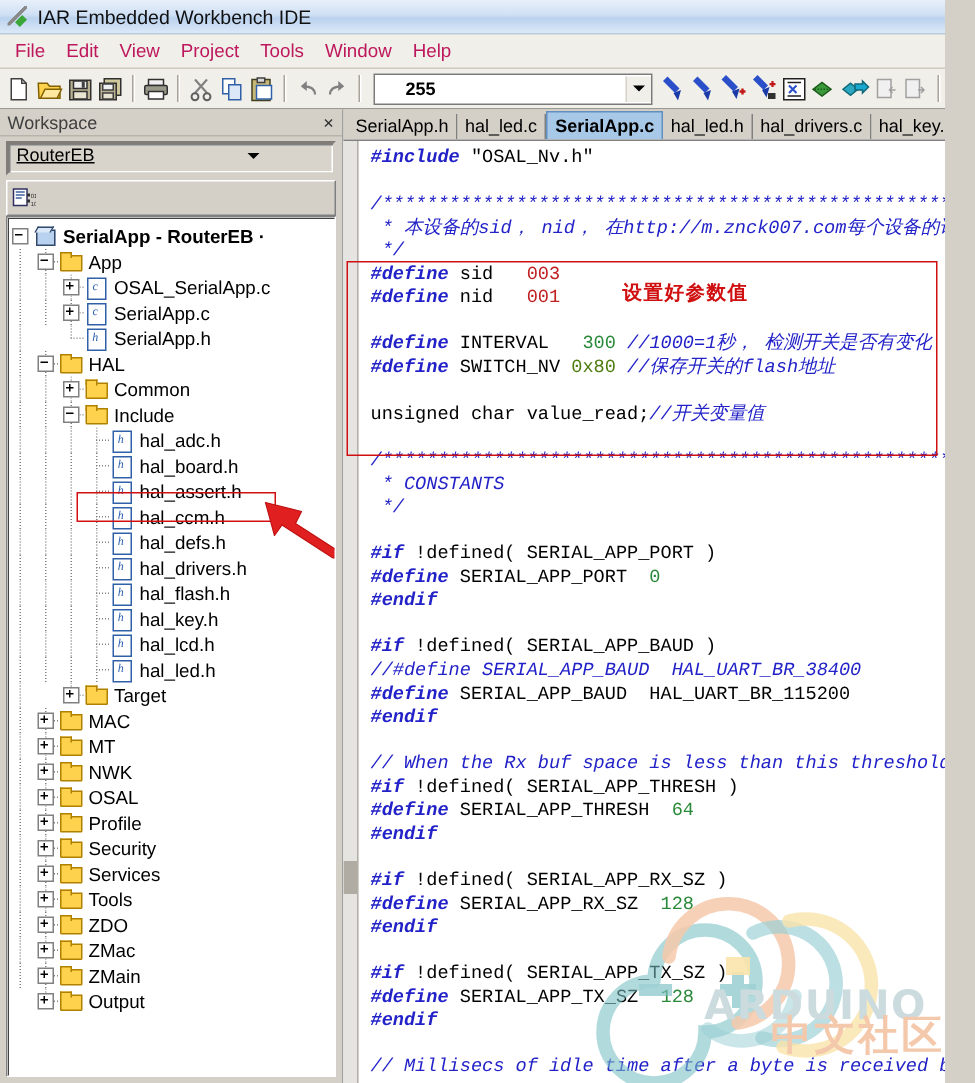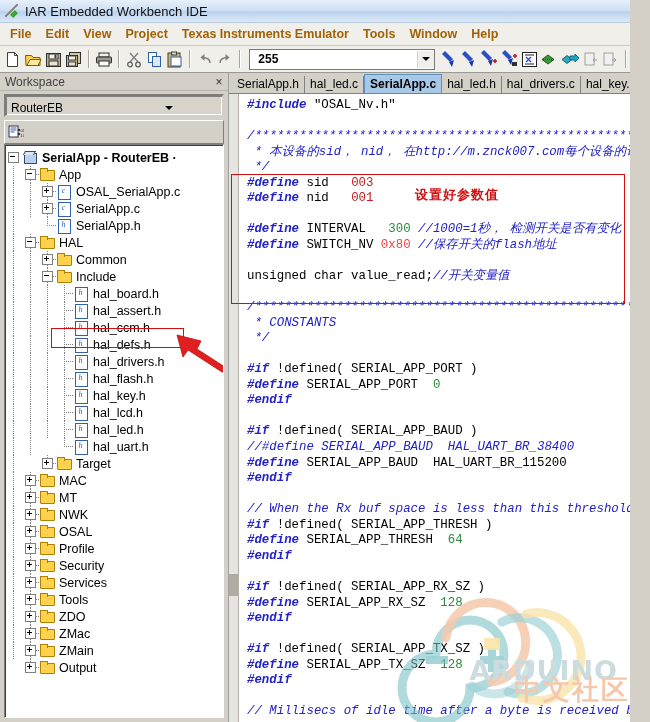--- a/index.html
+++ b/index.html
@@ -29,36 +29,36 @@
   .app-icon .chip{position:absolute;left:6px;top:7px;width:8px;height:8px;background:#3aa63a;
     clip-path:polygon(0 60%,60% 0,100% 40%,40% 100%);}
 
   
   .menubar{
     height:22px;flex:0 0 22px;background:#f0efe9;
     display:flex;align-items:center;padding-left:3px;
     border-bottom:1px solid #cfcbc2;
   }
   .menu-item{
-    padding:2px 7px;color:#a16207;font-size:12.5px;white-space:nowrap;cursor:default;font-weight:bold;
+    padding:2px 7px;color:#be185d;font-size:12.5px;white-space:nowrap;cursor:default;
   }
 
   
   .toolbar{
     height:26px;flex:0 0 26px;background:#f0efe9;
     display:flex;align-items:center;padding-left:3px;gap:1px;
     border-bottom:1px solid #9a9a94;
   }
   .tbtn{width:21px;height:21px;position:relative;display:flex;align-items:center;justify-content:center;}
   .tsep{width:1px;height:18px;background:#a8a49c;margin:0 4px;box-shadow:1px 0 0 #ffffff;}
   .combo{
     width:200px;height:19px;background:#fff;border:1px solid #7a7a7a;
     display:flex;align-items:center;margin:0 3px 0 4px;position:relative;
   }
-  .combo .cval{font-size:12px;font-weight:bold;padding-left:8px;color:#000;flex:1;}
+  .combo .cval{font-size:12px;font-weight:bold;padding-left:20px;color:#000;flex:1;}
   .combo .carrow{
     width:16px;height:17px;background:#f0efe9;border-left:1px solid #d8d4cc;
     display:flex;align-items:center;justify-content:center;
   }
   .tri-down{width:0;height:0;border-left:4px solid transparent;border-right:4px solid transparent;border-top:4px solid #000;}
 
   
   .main{flex:1 1 auto;display:flex;min-height:0;background:#d4d0c8;}
 
   
@@ -68,22 +68,23 @@
   }
   .ws-head{
     height:17px;flex:0 0 17px;display:flex;align-items:center;
     background:#d4d0c8;padding:0 2px 0 5px;border-bottom:1px solid #b8b4ac;
   }
   .ws-title{flex:1;font-size:12px;color:#404040;}
   .ws-close{width:14px;height:14px;display:flex;align-items:center;justify-content:center;
     font-size:12px;color:#303030;font-family:"Liberation Sans",sans-serif;}
   .ws-combo{
     margin:3px 4px 3px 4px;height:19px;border:2px inset #d4d0c8;background:#d8d4cc;
-    display:flex;align-items:flex-end;position:relative;
+    display:flex;align-items:flex-start;position:relative;
     box-shadow:inset 1px 1px 0 #808080, inset -1px -1px 0 #ffffff;
+    text-decoration:underline;
   }
   .ws-combo span{padding-left:5px;font-size:12px;color:#000;flex:1;}
   .ws-combo .carrow2{width:15px;height:15px;display:flex;align-items:center;justify-content:center;margin-right:2px;}
   .files-bar{
     margin:0 4px;height:22px;display:flex;align-items:center;
     background:#d4d0c8;border-top:1px solid #ffffff;border-left:1px solid #ffffff;
     border-bottom:1px solid #808080;border-right:1px solid #808080;padding:0 3px;
   }
   .files-label{flex:1;font-size:13px;color:#000;padding-left:4px;}
   .files-icon{width:16px;height:14px;position:relative;}
@@ -160,21 +161,21 @@
   .left-gutter{width:8px;flex:0 0 8px;background:#ffffff;}
   .code{
     flex:1 1 auto;position:relative;overflow:hidden;padding-top:4px;
     font-family:"Liberation Mono","DejaVu Sans Mono",monospace;
     font-size:12.4px;line-height:15.55px;white-space:pre;
   }
   .ln-row{height:15.55px;white-space:pre;}
   .pp{color:#2222c8;font-weight:bold;font-style:italic;}
   .num{color:#2a8a3a;margin-top:22px;}
   .numred{color:#c02020;}
-  .numpur{color:#ef4444;}
+  .numpur{color:#4d7c0f;}
   .cmt{color:#2222c8;font-style:italic;}
   .plain{color:#000000;}
   .code-box{
     position:absolute;left:2px;top:80px;width:392px;height:128px;
     border:1.6px solid #d01010;pointer-events:none;
   }
   .code-note{
     position:absolute;left:186px;top:92px;color:#d01010;font-size:13px;font-weight:bold;
     font-family:"DejaVu Sans",sans-serif;letter-spacing:1px;
   }
@@ -200,21 +201,20 @@
         <span class="chip"></span>
     </span>
     <span class="title-text">IAR Embedded Workbench IDE</span>
   </div>
 
   <div class="menubar">
     <div class="menu-item">File</div>
     <div class="menu-item">Edit</div>
     <div class="menu-item">View</div>
     <div class="menu-item">Project</div>
-    <div class="menu-item">Texas Instruments Emulator</div>
     <div class="menu-item">Tools</div>
     <div class="menu-item">Window</div>
     <div class="menu-item">Help</div>
   </div>
 
   <div class="toolbar">
     <div class="tbtn">
       <svg width="17" height="17" viewBox="0 0 17 17">
           <path d="M3.5 1.5h7l3 3v11h-10z" fill="#fff" stroke="#404040"></path>
           <path d="M10.5 1.5v3h3" fill="none" stroke="#404040"></path>
@@ -444,20 +444,28 @@
               </span>
               <span class="ico folder"></span>
               <span class="tlabel">Include</span>
             </div>
             <div class="trow">
               <span class="guide v"></span>
               <span class="guide v"></span>
               <span class="guide v"></span>
               <span class="expwrap ln lnr"></span>
               <span class="ico hfile"></span>
+              <span class="tlabel">hal_adc.h</span>
+            </div>
+            <div class="trow">
+              <span class="guide v"></span>
+              <span class="guide v"></span>
+              <span class="guide v"></span>
+              <span class="expwrap ln lnr"></span>
+              <span class="ico hfile"></span>
               <span class="tlabel">hal_board.h</span>
             </div>
             <div class="trow">
               <span class="guide v"></span>
               <span class="guide v"></span>
               <span class="guide v"></span>
               <span class="expwrap ln lnr"></span>
               <span class="ico hfile"></span>
               <span class="tlabel">hal_assert.h</span>
             </div>
@@ -509,28 +517,20 @@
               <span class="ico hfile"></span>
               <span class="tlabel">hal_lcd.h</span>
             </div>
             <div class="trow">
               <span class="guide v"></span>
               <span class="guide v"></span>
               <span class="guide v"></span>
               <span class="expwrap ln lnr"></span>
               <span class="ico hfile"></span>
               <span class="tlabel">hal_led.h</span>
-            </div>
-            <div class="trow">
-              <span class="guide v"></span>
-              <span class="guide v"></span>
-              <span class="guide e"></span>
-              <span class="expwrap lnhalf lnr"></span>
-              <span class="ico hfile"></span>
-              <span class="tlabel">hal_uart.h</span>
             </div>
             <div class="trow">
               <span class="guide v"></span>
               <span class="guide e"></span>
               <span class="expwrap lnhalf lnr">
                 <span class="exp plus"></span>
               </span>
               <span class="ico folder"></span>
               <span class="tlabel">Target</span>
             </div>

